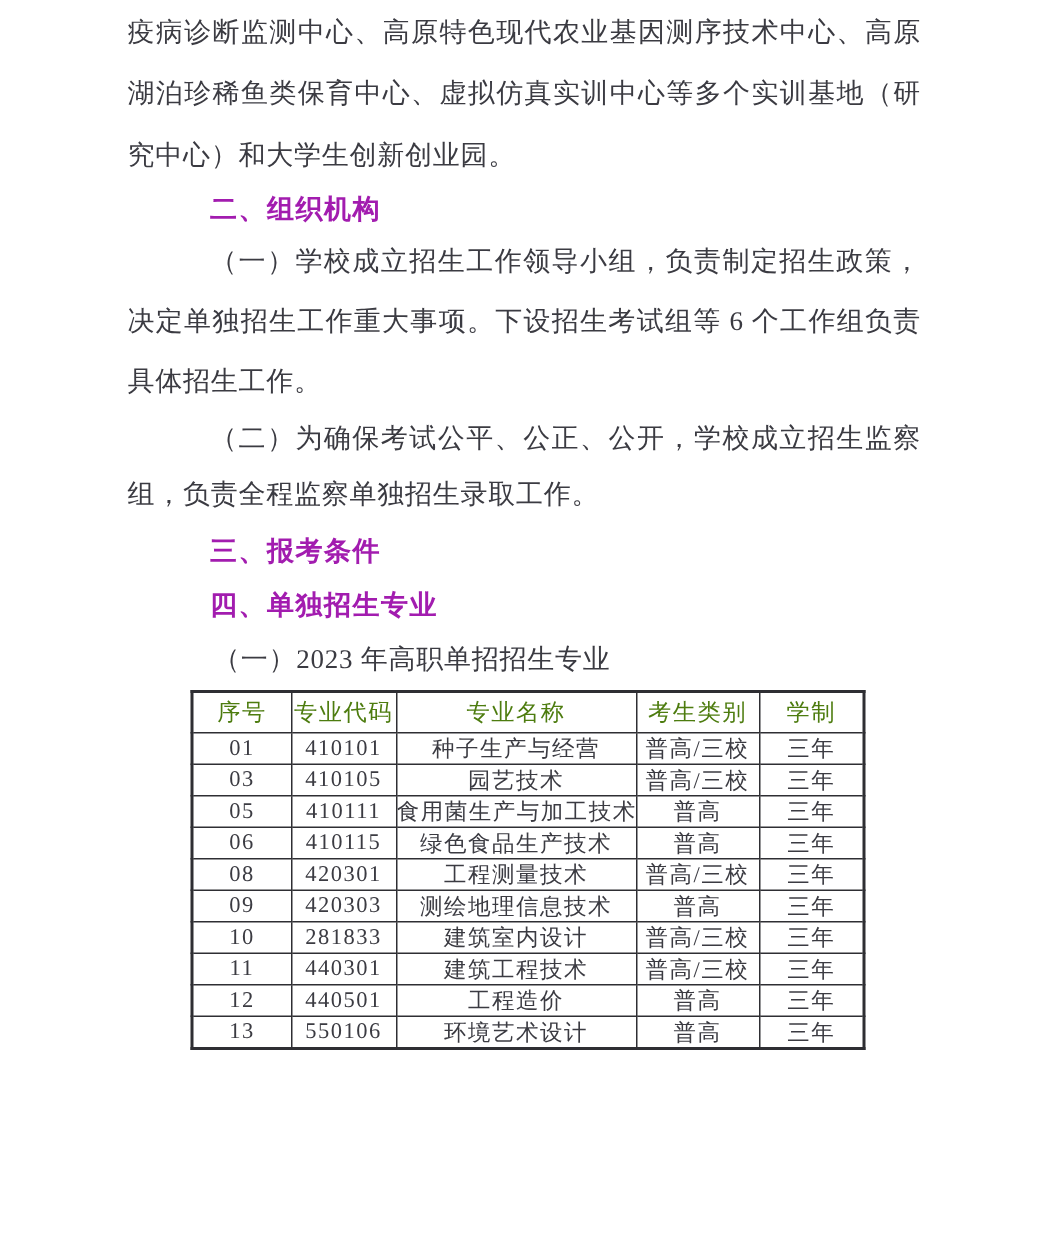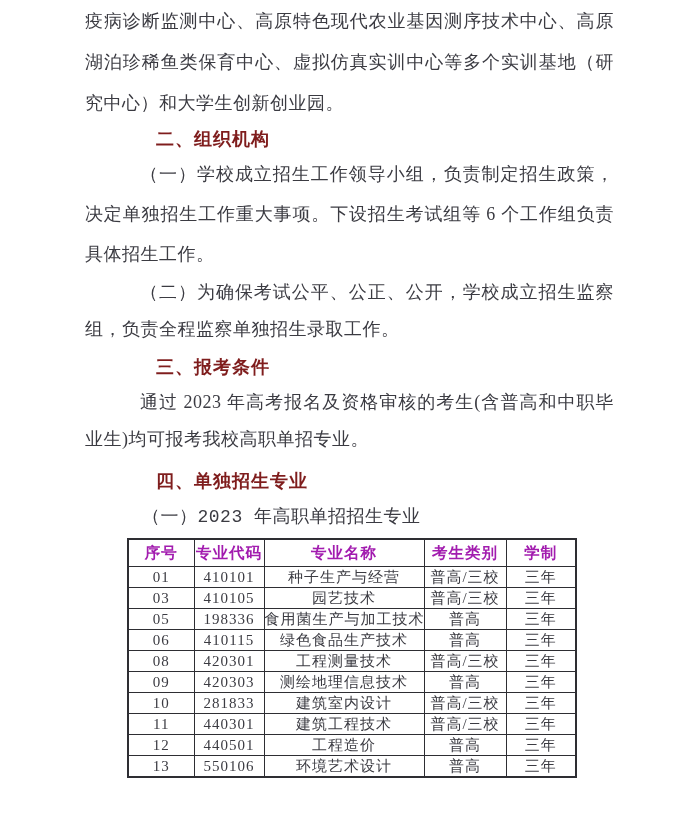--- a/index.html
+++ b/index.html
@@ -18,62 +18,61 @@
     margin: 0;
     font-size: 18px;
     text-align: justify;
     letter-spacing: 0.5px;
     color: #3b3b42;
   }
   .para.intro  { line-height: 41px; text-indent: 0; }
   .para.body1  { line-height: 40px; text-indent: 55px; }
   .para.body2  { line-height: 37px; text-indent: 55px; }
   .heading {
-    margin: 16px;
+    margin: 0;
     padding-left: 55px;
     font-family: "Liberation Sans", "DejaVu Sans", sans-serif;
     font-weight: bold;
     font-size: 18px;
     line-height: 26px;
-    color: #7f1d1d;
+    color: #a21caf;
     letter-spacing: 1px;
   }
   .h-org   { margin-top: 2px; margin-bottom: 2px; }
   .h-cond  { margin-top: 6px; margin-bottom: 4px; }
   .h-major { margin-top: 10px; margin-bottom: 10px; }
   .table-caption {
     margin: 0 0 8px 0;
     padding-left: 57px;
     font-size: 18px;
     line-height: 26px;
     color: #3b3b42;
     letter-spacing: 0.5px;
-    font-family: Liberation Mono, monospace;
   }
   table.majors {
     border-collapse: collapse;
     margin-left: 42px;
     width: 448px;
     table-layout: fixed;
   }
   table.majors th, table.majors td {
     border: 1px solid #2e2e33;
     text-align: center;
     vertical-align: middle;
     padding: 0;
     overflow: hidden;
     white-space: nowrap;
   }
   table.majors { border: 2px solid #2e2e33; }
   table.majors th {
     height: 26px;
     font-family: "Liberation Sans", "DejaVu Sans", sans-serif;
-    font-weight: bold;
+    font-weight: normal;
     font-size: 15.5px;
-    color: #a21caf;
+    color: #4d7c0f;
     letter-spacing: 1px;
   }
   table.majors td {
     height: 20px;
     font-family: "Liberation Serif", "DejaVu Serif", serif;
     font-size: 15px;
     color: #3b3b42;
     letter-spacing: 1px;
   }
   col.c1 { width: 66px; }
@@ -90,21 +89,20 @@
   <p class="para intro">疫病诊断监测中心、高原特色现代农业基因测序技术中心、高原湖泊珍稀鱼类保育中心、虚拟仿真实训中心等多个实训基地（研究中心）和大学生创新创业园。</p>
 
   <h2 class="heading h-org">二、组织机构</h2>
 
   <p class="para body1">（一）学校成立招生工作领导小组，负责制定招生政策，决定单独招生工作重大事项。下设招生考试组等 6 个工作组负责具体招生工作。</p>
 
   <p class="para body2">（二）为确保考试公平、公正、公开，学校成立招生监察组，负责全程监察单独招生录取工作。</p>
 
   <h2 class="heading h-cond">三、报考条件</h2>
 
-  <p class="para body2">通过 2023 年高考报名及资格审核的考生(含普高和中职毕业生)均可报考我校高职单招专业。</p>
 
   <h2 class="heading h-major">四、单独招生专业</h2>
 
   <p class="table-caption">（一）2023 年高职单招招生专业</p>
 
   <table class="majors">
     <colgroup>
       <col class="c1">
         <col class="c2">
         <col class="c3">
@@ -130,21 +128,21 @@
       </tr>
       <tr>
         <td>03</td>
         <td>410105</td>
         <td>园艺技术</td>
         <td>普高/三校</td>
         <td>三年</td>
       </tr>
       <tr>
         <td>05</td>
-        <td>198336</td>
+        <td>410111</td>
         <td>食用菌生产与加工技术</td>
         <td>普高</td>
         <td>三年</td>
       </tr>
       <tr>
         <td>06</td>
         <td>410115</td>
         <td>绿色食品生产技术</td>
         <td>普高</td>
         <td>三年</td>

